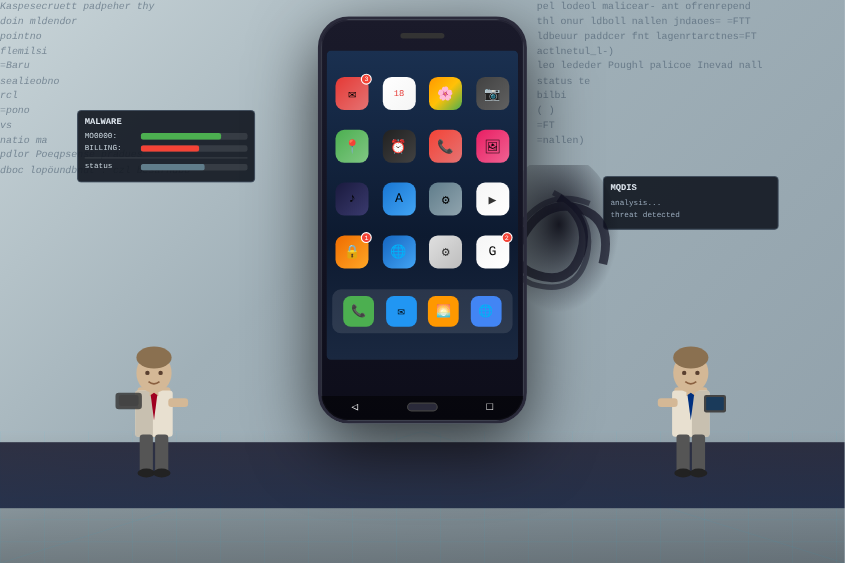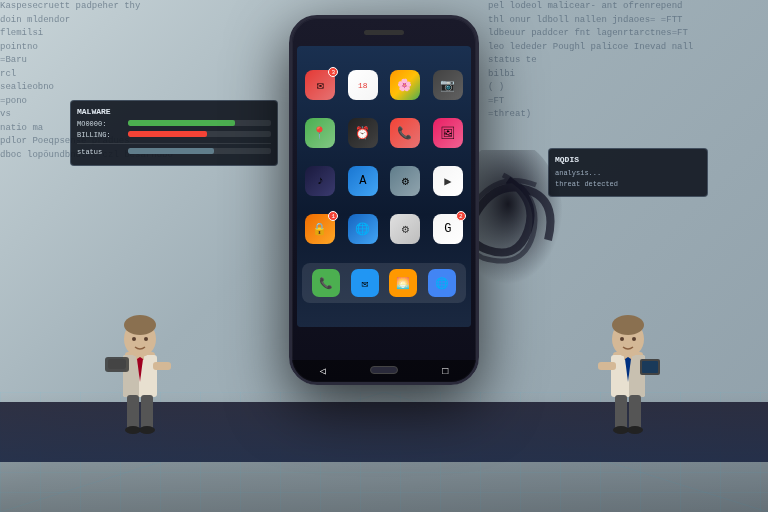--- a/index.html
+++ b/index.html
@@ -29,20 +29,21 @@
       white-space: nowrap;
       pointer-events: none;
     }
 
     .code-left {
       left: 0;
       top: 0;
       width: 280px;
       height: 512px;
       overflow: hidden;
+      font-style: italic;
     }
 
     .code-right {
       right: 0;
       top: 0;
       width: 280px;
       height: 480px;
       overflow: hidden;
     }
 
@@ -81,39 +82,39 @@
       border-radius: 4px;
       padding: 6px;
       font-size: 8px;
       color: #c8d4dc;
       min-width: 160px;
     }
 
     .popup-left {
       top: 100px;
       left: 70px;
-      width: 208px;
+      width: 162px;
     }
 
     .popup-right {
-      top: 148px;
+      top: 160px;
       right: 60px;
       width: 160px;
     }
 
     .popup-title {
       font-size: 8px;
       color: #e0e8f0;
       font-weight: bold;
       margin-bottom: 4px;
     }
 
     .popup-row {
       display: flex;
-      align-items: flex-start;
+      align-items: center;
       margin-bottom: 3px;
       font-size: 7.5px;
     }
 
     .popup-bar-container {
       flex: 1;
       height: 6px;
       background: rgba(255,255,255,0.1);
       border-radius: 2px;
       margin-left: 6px;
@@ -373,42 +374,43 @@
     }
   </style>
 </head>
 <body>
 
 <div class="bg">
 
   <div class="code-text code-left">
     <div>Kaspesecruett padpeher thy</div>
     <div>doin mldendor</div>
+    <div>pointno</div>
     <div>flemilsi</div>
-    <div>pointno</div>
     <div>=Baru</div>
+    <div>sealieobno</div>
     <div>rcl</div>
-    <div>sealieobno</div>
     <div>=pono</div>
     <div>vs</div>
     <div>natio ma</div>
     <div>pdlor Poeqpsense pradues</div>
     <div>dboc lopöundbndt'. czl besarndbo</div>
   </div>
 
   <div class="code-text code-right">
     <div>pel lodeol malicear- ant ofrenrepend</div>
     <div>thl onur ldboll nallen jndaoes= =FTT</div>
     <div>ldbeuur paddcer fnt lagenrtarctnes=FT</div>
+    <div>actlnetul_l-)</div>
     <div>leo lededer Poughl palicoe Inevad nall</div>
     <div>status te</div>
     <div>bilbi</div>
     <div>( )</div>
     <div>=FT</div>
-    <div>=threat)</div>
+    <div>=nallen)</div>
   </div>
 
   <div class="grid-floor">
     <svg viewBox="0 0 768 120" preserveAspectRatio="none">
       <defs>
         <pattern id="grid" width="40" height="20" patternUnits="userSpaceOnUse">
           <path d="M 40 0 L 0 0 0 20" fill="none" stroke="rgba(0,200,255,0.15)" stroke-width="0.5"></path>
         </pattern>
       </defs>
       <rect width="768" height="120" fill="url(#grid)"></rect>

